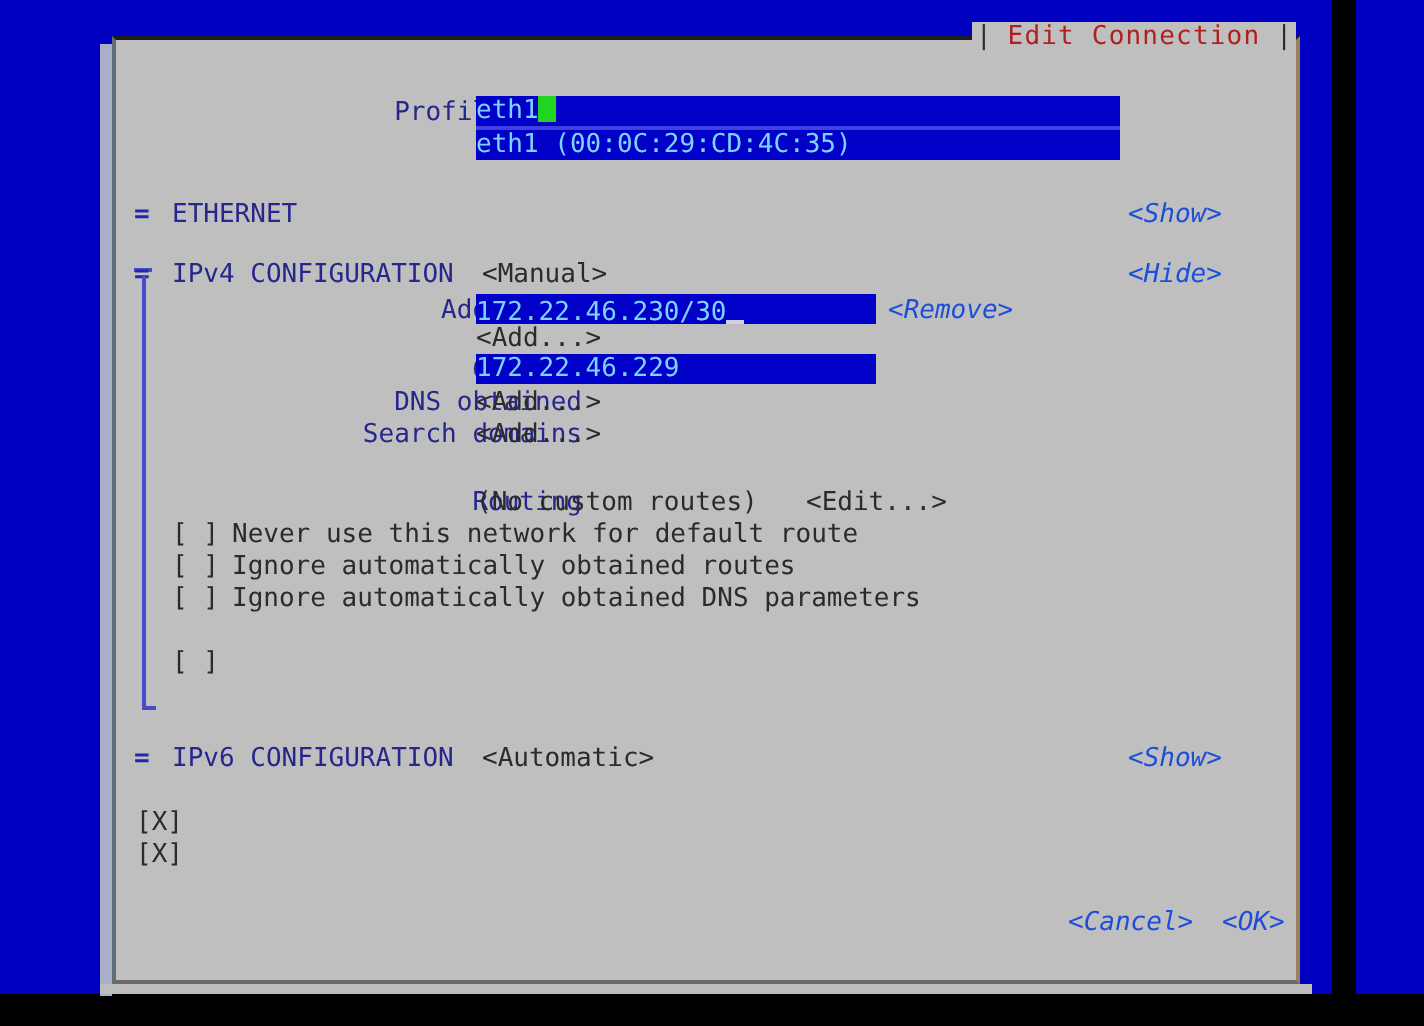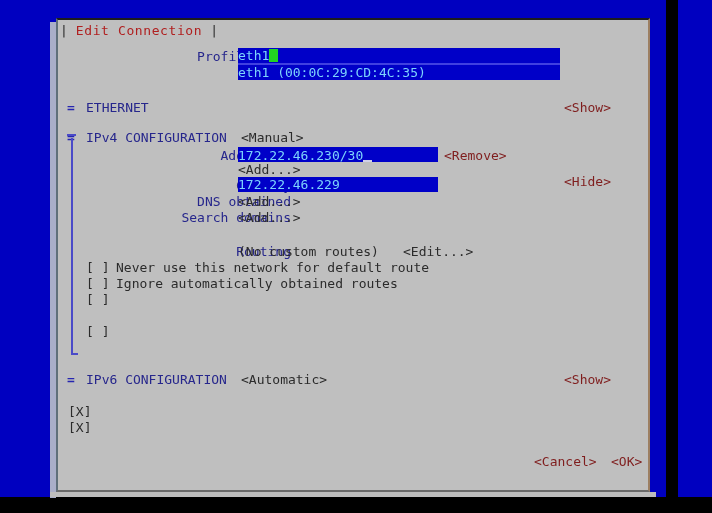--- a/index.html
+++ b/index.html
@@ -71,23 +71,22 @@
     left: 50px; top: 492px;
     width: 606px; height: 5px;
     background: #bdbdbd;
   }
 
   
   .titlebar {
     position: absolute;
     left: 0; top: -9px;
     width: 100%;
-    text-align: left;
+    text-align: right;
     pointer-events: none;
-    margin-top: 12px;
   }
   .title-wrap {
     display: inline-block;
     background: #bfbfbf;
     padding: 0 2px;
     white-space: nowrap;
   }
   .title-bar-glyph {
     color: #2b2b2b;
     font-size: 13px;
@@ -161,24 +160,25 @@
   }
   .treehead {
     position: absolute;
     width: 9px;
     height: 2px;
     background: #4a4ac8;
   }
 
   .right-act {
     position: absolute;
-    color: #7f1d1d;
+    color: #1d4ed8;
     white-space: pre;
     height: 15px;
     line-height: 15px;
+    font-style: italic;
   }
 </style>
 </head>
 <body>
 
 <div id="screen">
 
   <div class="desk-black-right"></div>
   <div class="desk-blue-far-right"></div>
   <div class="desk-black-bottom"></div>
@@ -201,21 +201,21 @@
     <div class="field" style="left:180px; top:45px; width:322px;"><span>eth1 (00:0C:29:CD:4C:35)</span></div>
 
     <div class="row eq" style="left:9px; top:80px;">=</div>
     <div class="row lbl" style="left:28px; top:80px;">ETHERNET</div>
     <div class="right-act" style="left:506px; top:80px;">&lt;Show&gt;</div>
 
     <div class="treehead" style="left:9px; top:114px;"></div>
     <div class="row eq" style="left:9px; top:110px;">=</div>
     <div class="row lbl" style="left:28px; top:110px;">IPv4 CONFIGURATION</div>
     <div class="row dark" style="left:183px; top:110px;">&lt;Manual&gt;</div>
-    <div class="right-act" style="left:506px; top:110px;margin-top:44px;">&lt;Hide&gt;</div>
+    <div class="right-act" style="left:506px; top:110px;">&lt;Hide&gt;</div>
 
     <div class="treeline" style="left:13px; top:118px; height:215px;"></div>
     <div class="treefoot" style="left:13px; top:333px;"></div>
 
     <div class="row lbl" style="left:20px; top:128px; width:213px; text-align:right;">Addresses</div>
     <div class="field" style="left:180px; top:127px; width:200px;"><span>172.22.46.230/30</span><span class="cursor-underline"></span></div>
     <div class="right-act" style="left:386px; top:128px;">&lt;Remove&gt;</div>
     <div class="row dark" style="left:180px; top:142px;">&lt;Add...&gt;</div>
 
     <div class="row lbl" style="left:20px; top:158px; width:213px; text-align:right;">Gateway</div>
@@ -231,20 +231,21 @@
     <div class="row dark" style="left:180px; top:224px;">(No custom routes)</div>
     <div class="row dark" style="left:345px; top:224px;">&lt;Edit...&gt;</div>
 
     <div class="row dark" style="left:28px; top:240px;">[ ]</div>
     <div class="row dark" style="left:58px; top:240px;">Never use this network for default route</div>
 
     <div class="row dark" style="left:28px; top:256px;">[ ]</div>
     <div class="row dark" style="left:58px; top:256px;">Ignore automatically obtained routes</div>
 
     <div class="row dark" style="left:28px; top:272px;">[ ]</div>
+    <div class="row dark" style="left:58px; top:272px;">Ignore automatically obtained DNS parameters</div>
 
     <div class="row dark" style="left:28px; top:304px;">[ ]</div>
 
     <div class="row eq" style="left:9px; top:352px;">=</div>
     <div class="row lbl" style="left:28px; top:352px;">IPv6 CONFIGURATION</div>
     <div class="row dark" style="left:183px; top:352px;">&lt;Automatic&gt;</div>
     <div class="right-act" style="left:506px; top:352px;">&lt;Show&gt;</div>
 
     <div class="row dark" style="left:10px; top:384px;">[X]</div>
 

